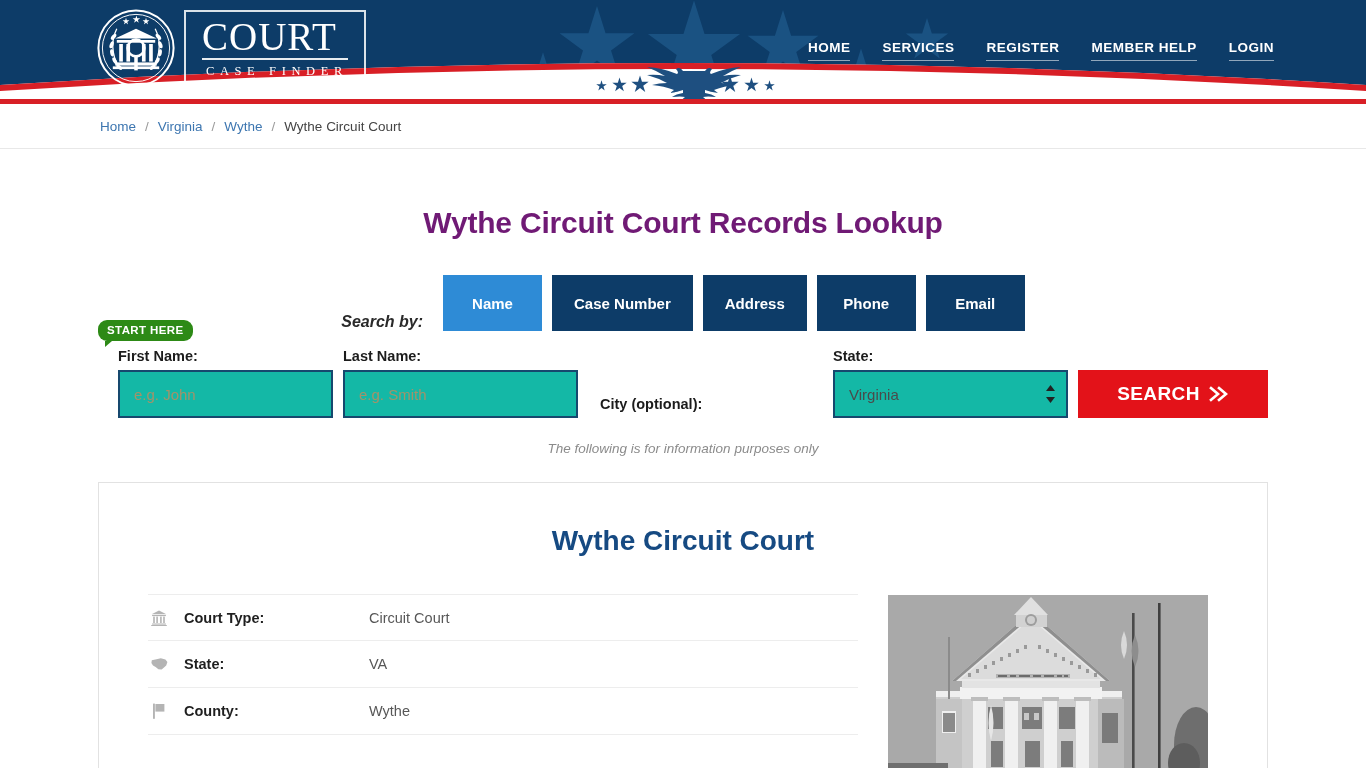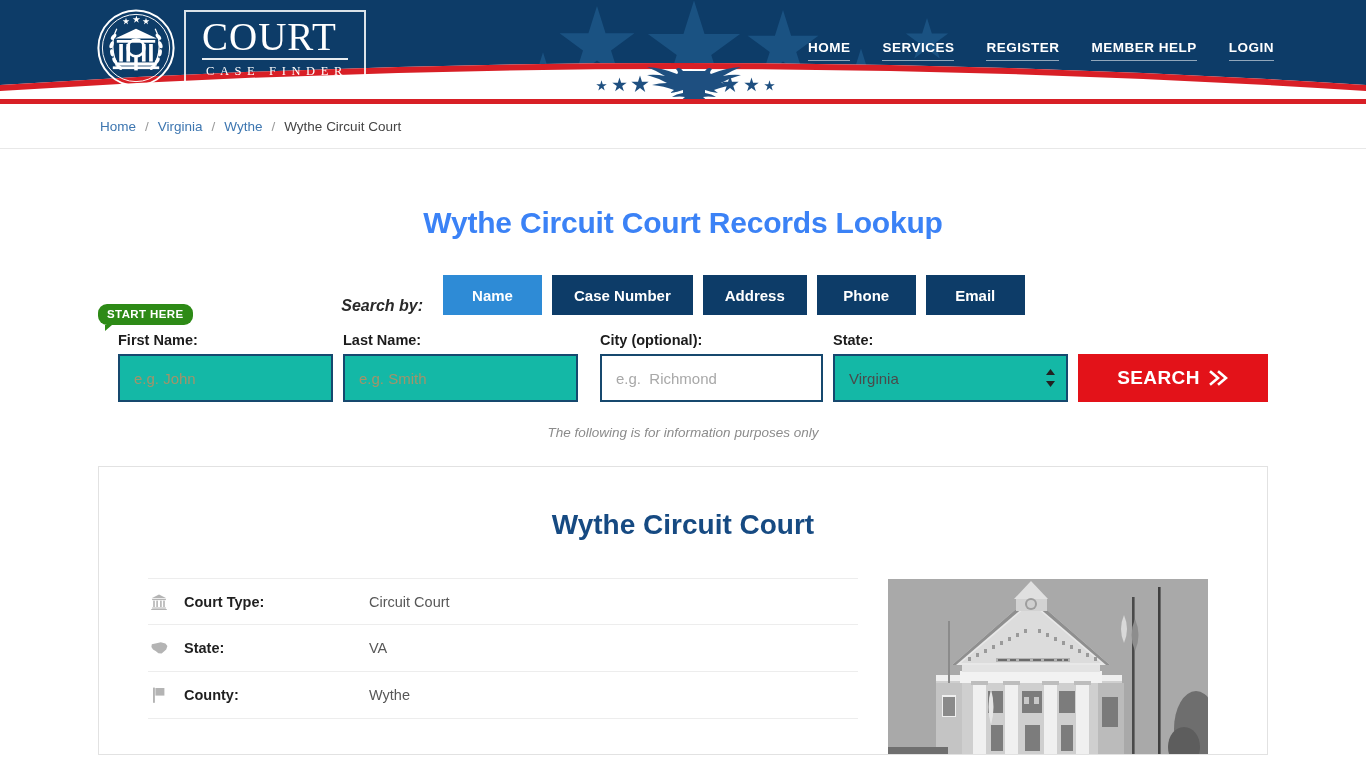--- a/index.html
+++ b/index.html
@@ -92,37 +92,37 @@
     padding-left: 100px;
     font-size: 13.5px;
   }
   .breadcrumb-bar a { color: #3d76b0; text-decoration: none; }
   .breadcrumb-sep { color: #9a9a9a; margin: 0 9px; }
   .breadcrumb-current { color: #444; }
 
   
   .page-title {
     text-align: center;
-    color: #3b82f6;
+    color: #701a75;
     font-size: 30px; font-weight: bold;
     letter-spacing: -.2px;
     margin-top: 57px;
   }
 
   
   .searchby-row {
     display: flex; align-items: flex-end; justify-content: center;
     margin-top: 35px;
   }
   .searchby-label {
     color: #2a2a2a; font-size: 16px; font-style: italic;
     font-weight: bold; margin-right: 20px;
   }
   .tab {
-    height: 40px; min-width: 99px;
+    height: 56px; min-width: 99px;
     background: #0d3c68; color: #fff;
     font-size: 15px; font-weight: bold;
     display: flex; align-items: center; justify-content: center;
     padding: 8px 22px; margin-right: 10px;
     border: none; cursor: pointer;
   }
   .tab:last-child { margin-right: 0; }
   .tab.active { background: #2e8bd6; }
 
   
@@ -370,21 +370,20 @@
     <input type="text" placeholder="e.g. John" style="">
   </div>
 
   <div class="field f-last">
     <label class="field-label">Last Name:</label>
     <input type="text" placeholder="e.g. Smith" style="">
   </div>
 
   <div class="field f-city white">
     <label class="field-label">City (optional):</label>
-    <input type="text" placeholder="e.g.  Richmond" style="">
   </div>
 
   <div class="field f-state">
     <label class="field-label">State:</label>
     <div class="select-wrap">
       <select style="width:235px">
         <option>Virginia</option>
       </select>
       <svg class="select-arrows" width="11" height="18" viewBox="0 0 11 18">
         <polygon points="5.5,0 10,6 1,6" fill="#222"></polygon>

